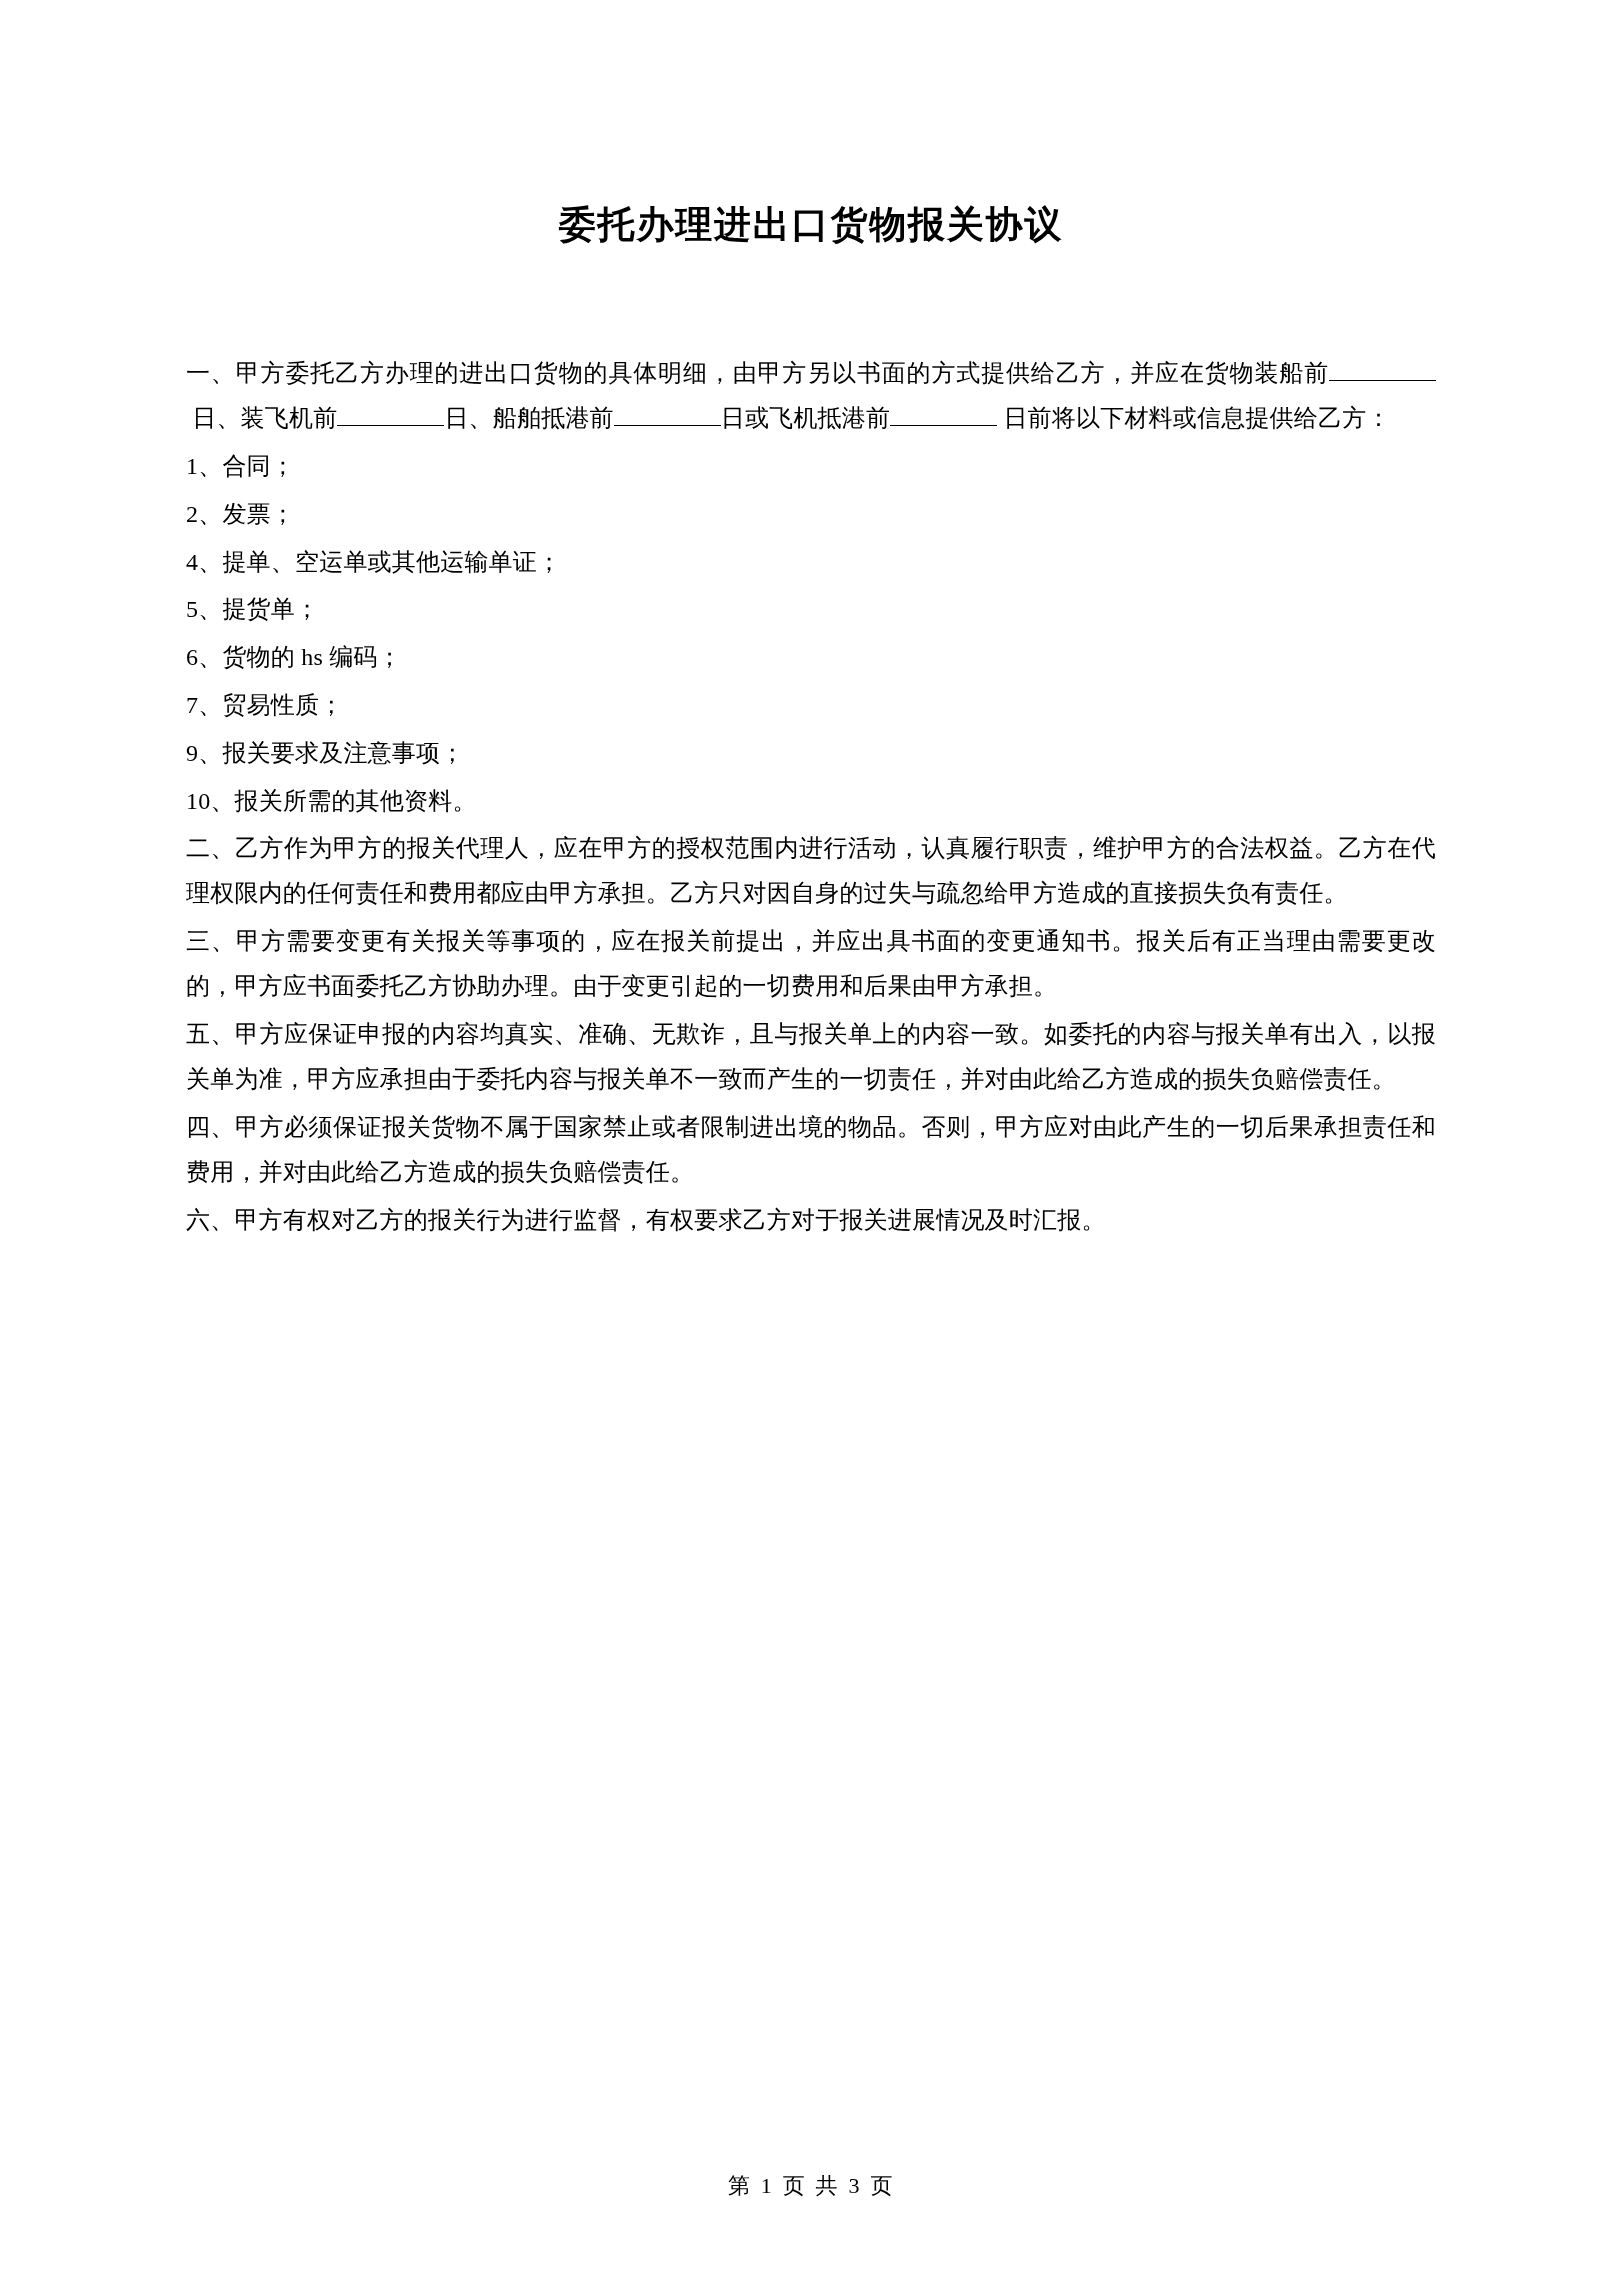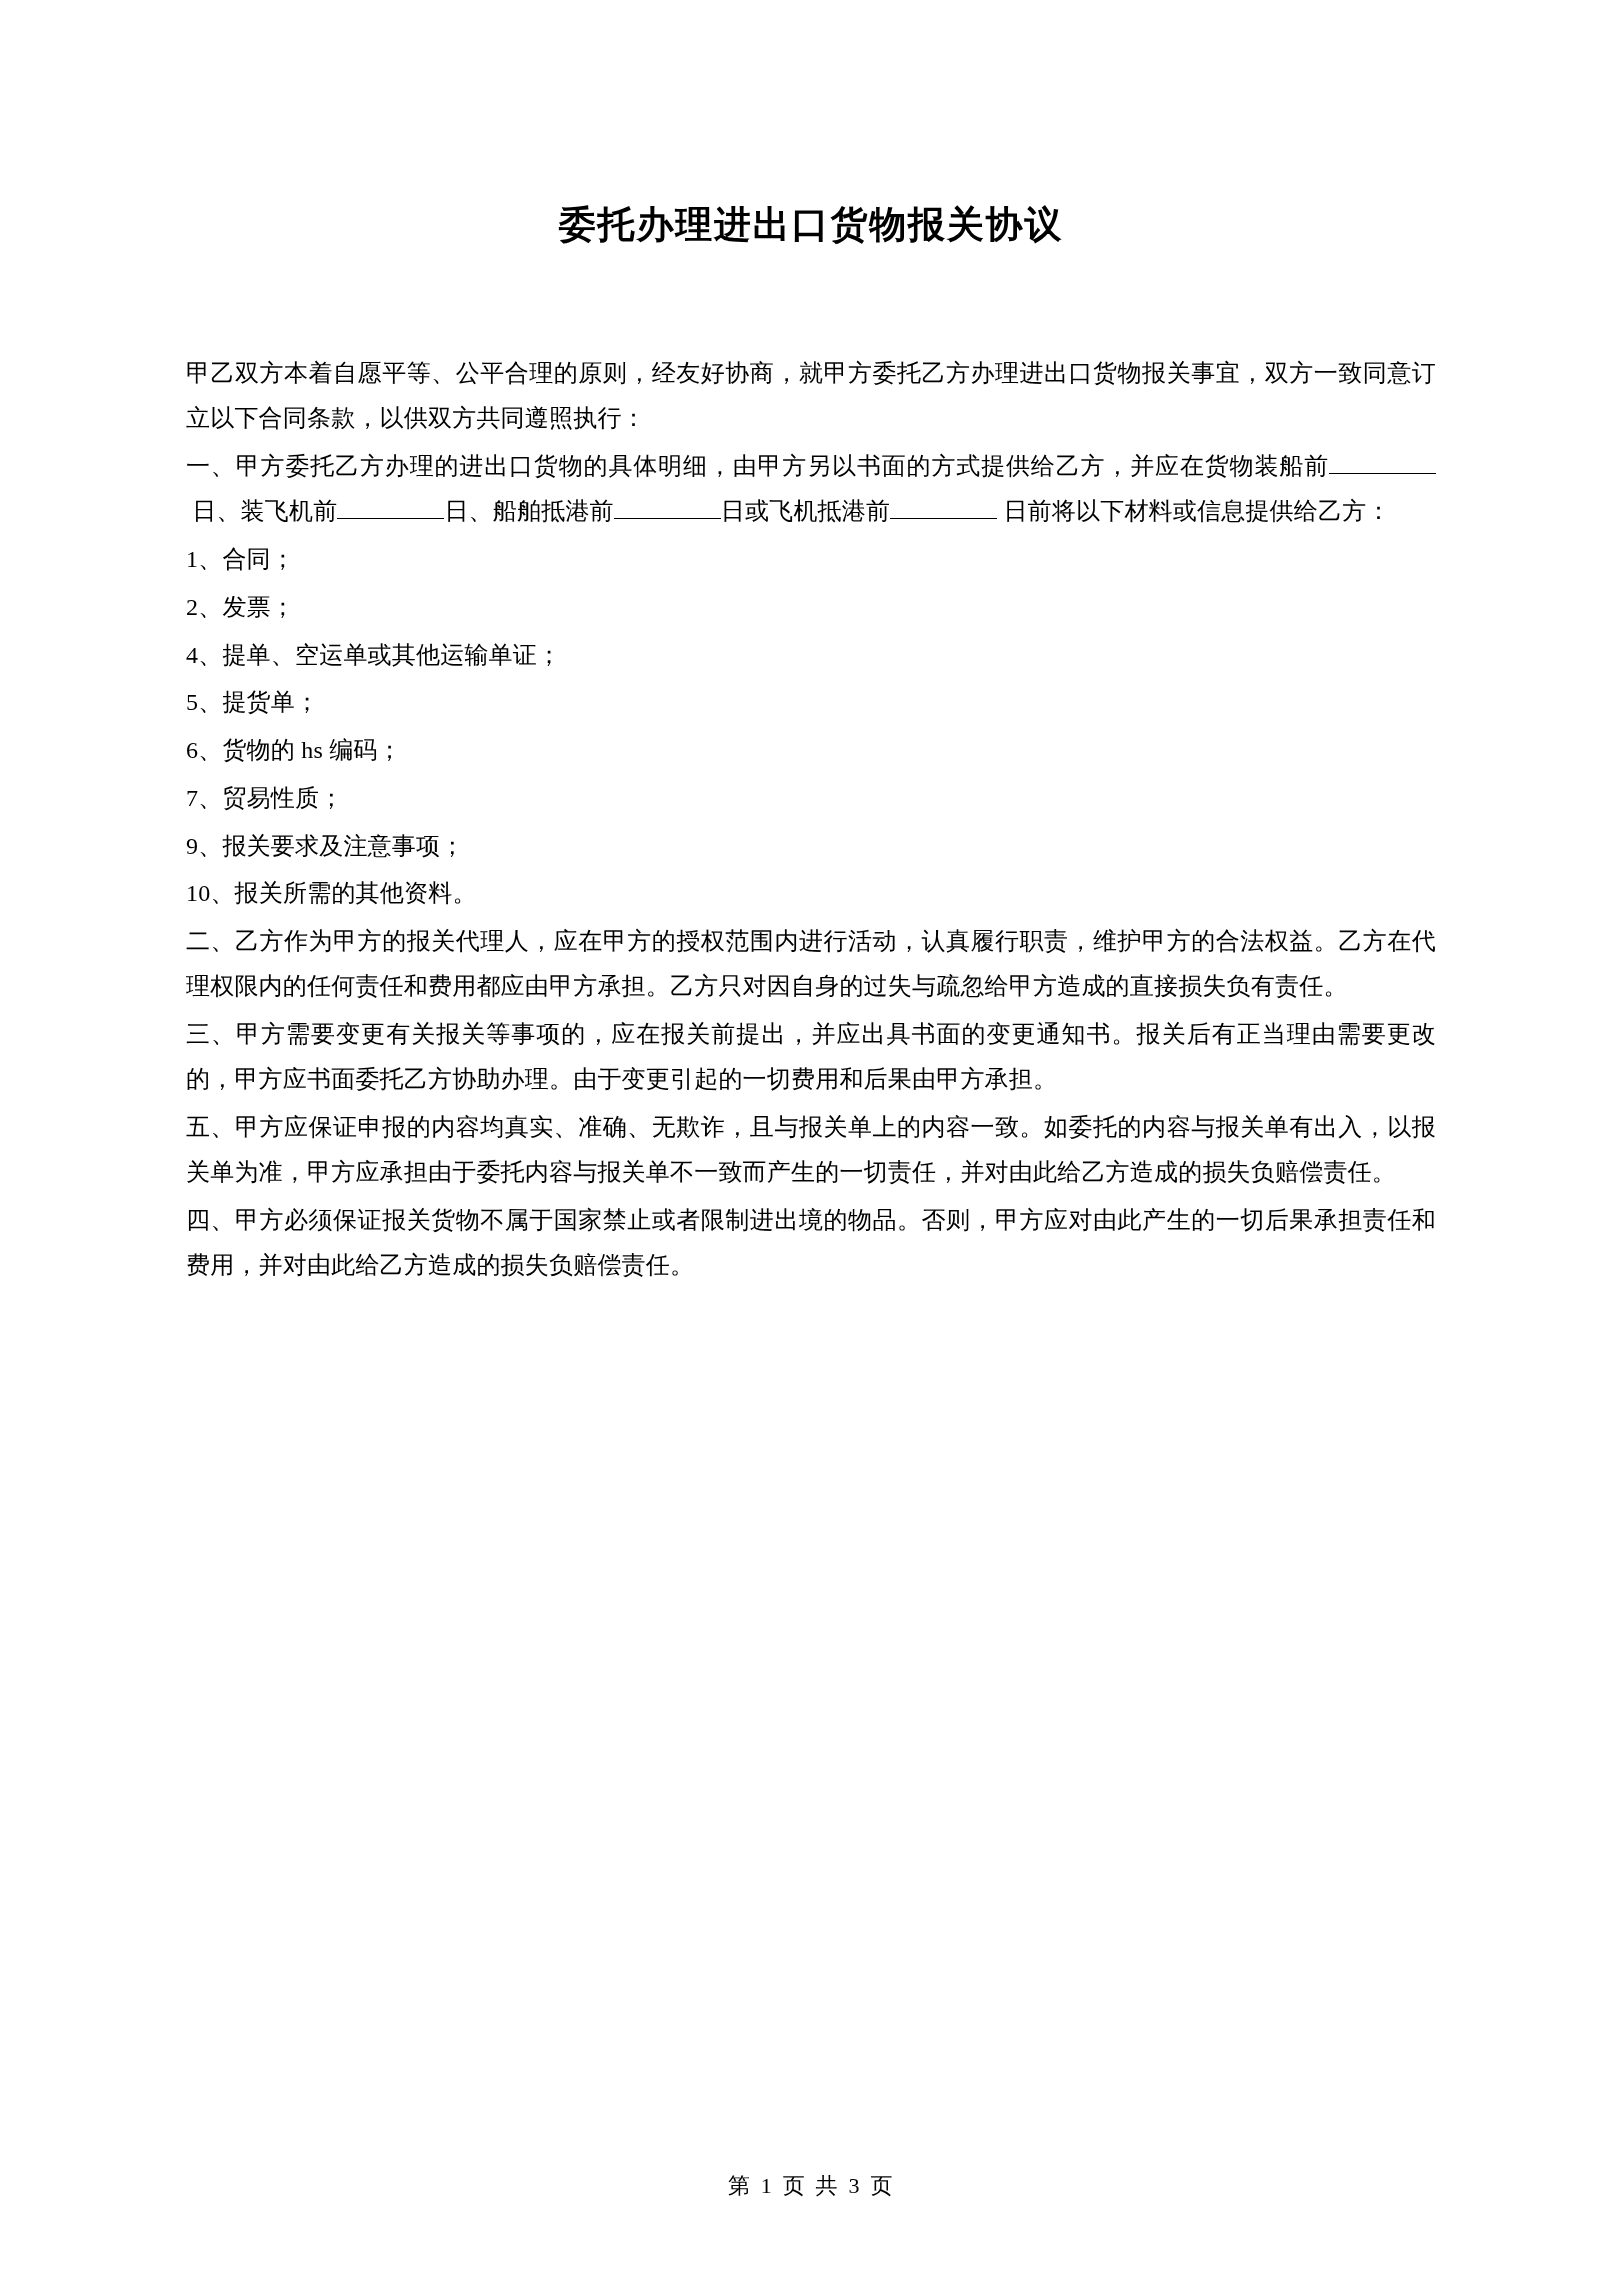--- a/index.html
+++ b/index.html
@@ -71,36 +71,36 @@
 </head>
 <body>
 
 <div class="page">
   <div class="content">
 
     <h1 class="doc-title">委托办理进出口货物报关协议</h1>
 
     <div class="body-block">
 
-      <p class="para">甲乙双方本着自愿平等、公平合理的原则，经友好协商，就甲方委托乙方办理进出口货物报关事宜，双方一致同意订立以下合同条款，以供双方共同遵照执行：</p>
 
       <p class="para"><span>一、甲方委托乙方办理的进出口货物的具体明细，由甲方另以书面的方式提供给乙方，并应在货物装船前</span><span class="blank"></span>&nbsp;<span>日、装飞机前</span><span class="blank"></span><span>日、船舶抵港前</span><span class="blank"></span><span>日或飞机抵港前</span><span class="blank"></span>&nbsp;<span>日前将以下材料或信息提供给乙方：</span></p>
 
       <p class="para">1、合同；</p>
       <p class="para">2、发票；</p>
       <p class="para">4、提单、空运单或其他运输单证；</p>
       <p class="para">5、提货单；</p>
       <p class="para">6、货物的 hs 编码；</p>
       <p class="para">7、贸易性质；</p>
       <p class="para">9、报关要求及注意事项；</p>
       <p class="para">10、报关所需的其他资料。</p>
 
       <p class="para">二、乙方作为甲方的报关代理人，应在甲方的授权范围内进行活动，认真履行职责，维护甲方的合法权益。乙方在代理权限内的任何责任和费用都应由甲方承担。乙方只对因自身的过失与疏忽给甲方造成的直接损失负有责任。</p>
       <p class="para">三、甲方需要变更有关报关等事项的，应在报关前提出，并应出具书面的变更通知书。报关后有正当理由需要更改的，甲方应书面委托乙方协助办理。由于变更引起的一切费用和后果由甲方承担。</p>
       <p class="para">五、甲方应保证申报的内容均真实、准确、无欺诈，且与报关单上的内容一致。如委托的内容与报关单有出入，以报关单为准，甲方应承担由于委托内容与报关单不一致而产生的一切责任，并对由此给乙方造成的损失负赔偿责任。</p>
       <p class="para">四、甲方必须保证报关货物不属于国家禁止或者限制进出境的物品。否则，甲方应对由此产生的一切后果承担责任和费用，并对由此给乙方造成的损失负赔偿责任。</p>
+      <p class="para">六、甲方有权对乙方的报关行为进行监督，有权要求乙方对于报关进展情况及时汇报。</p>
 
     </div>
   </div>
 
   <div class="footer">第 1 页 共 3 页</div>
 </div>
 
 
 </body></html>

